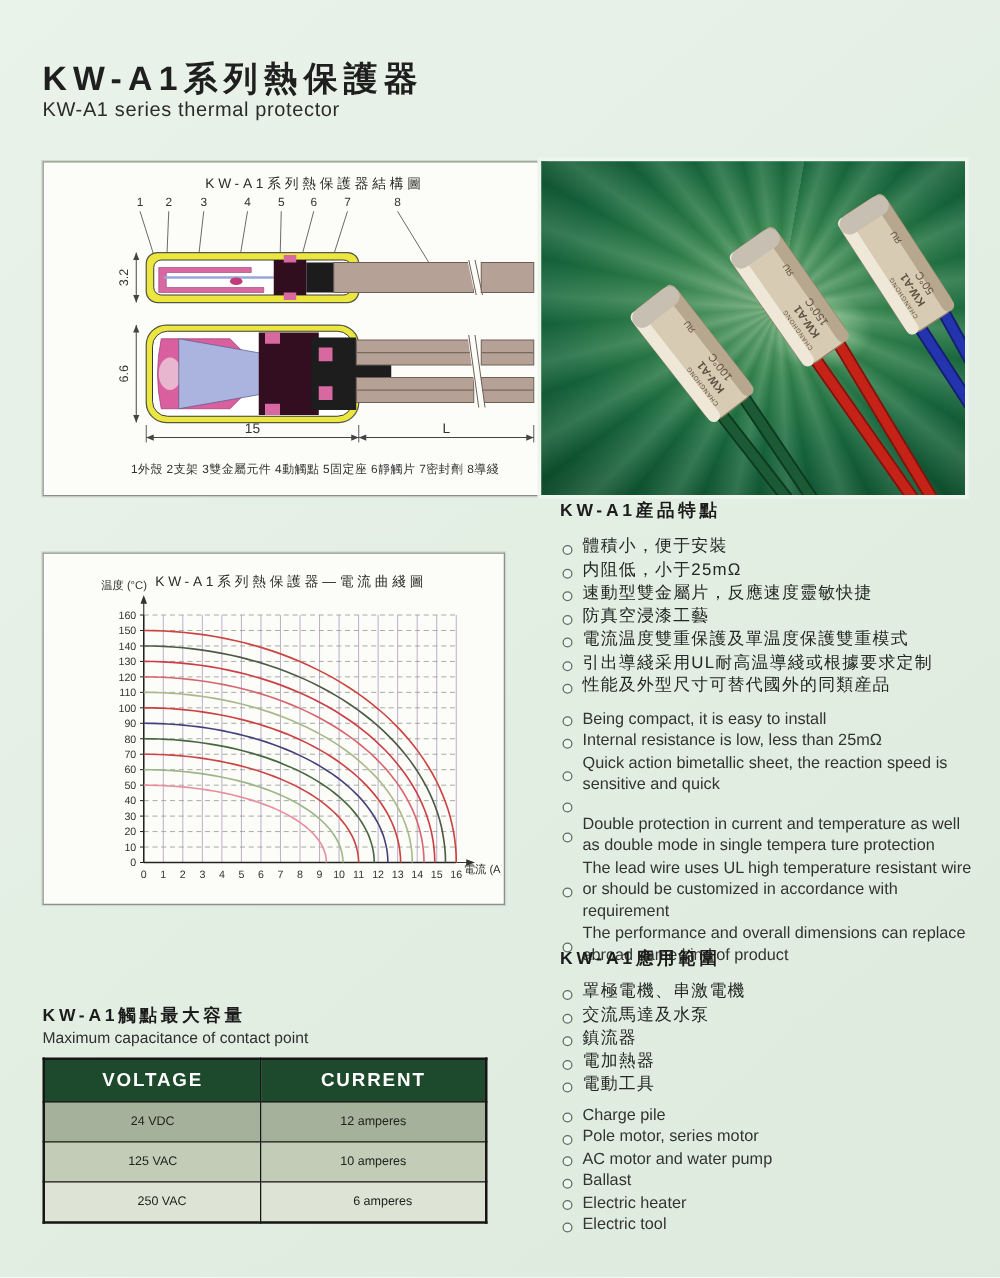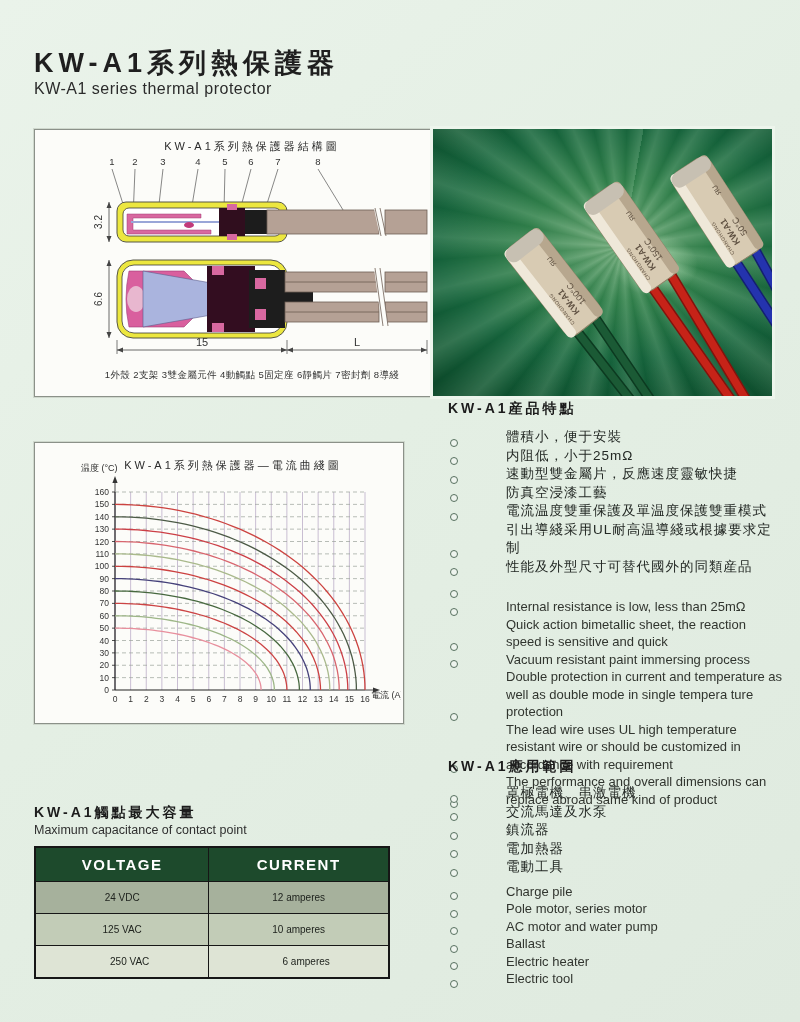--- a/index.html
+++ b/index.html
@@ -21,21 +21,21 @@
     background:repeating-conic-gradient(from 10deg at 56% 44%, rgba(205,240,200,0) 0deg, rgba(205,240,200,0.18) 7deg, rgba(205,240,200,0) 16deg);
     mix-blend-mode:screen;}
   .photo-glow{position:absolute;left:48%;top:34%;width:120px;height:90px;border-radius:50%;
     background:radial-gradient(closest-side, rgba(220,255,215,0.55), rgba(220,255,215,0) 70%);}
   .photo-svg{position:absolute;inset:0;}
   
   .sec-heading{font-size:14px;font-weight:bold;letter-spacing:3px;color:#1c1c1c;}
   .sec-sub{font-size:12.5px;color:#2f2f2f;margin-top:1px;}
   
   ul.bullets{list-style:none;margin:0;padding:0;}
-  .bullet-item{display:flex;align-items:flex-end;gap:40px;}
+  .bullet-item{display:flex;align-items:center;}
   .ring{flex:0 0 auto;width:6px;height:6px;border:1.6px solid #57705f;border-radius:50%;
     margin:6px 8px 0 2px;background:#eef4ee;}
   .zh .bullet-item{line-height:18.5px;font-size:13.5px;color:#232824;letter-spacing:1px;}
   .en .bullet-item{line-height:17.5px;font-size:13px;color:#31352f;}
   .features-sec{position:absolute;left:448px;top:400px;width:336px;}
   .features-sec .zh{margin-top:10px;}
   .features-sec .en{margin-top:8px;}
   .apps-sec{position:absolute;left:448px;top:758px;width:336px;}
   .apps-sec .zh{margin-top:8px;}
   .apps-sec .en{margin-top:6px;}
@@ -253,32 +253,32 @@
           <span class="bullet-text">引出導綫采用UL耐高温導綫或根據要求定制</span>
         </li>
         <li class="bullet-item">
           <span class="ring"></span>
           <span class="bullet-text">性能及外型尺寸可替代國外的同類産品</span>
         </li>
       </ul>
     <ul class="bullets en" id="features-en">
         <li class="bullet-item">
           <span class="ring"></span>
+          <span class="bullet-text">Being compact, it is easy to install</span>
         </li>
         <li class="bullet-item">
           <span class="ring"></span>
           <span class="bullet-text">Internal resistance is low, less than 25mΩ</span>
         </li>
         <li class="bullet-item">
           <span class="ring"></span>
           <span class="bullet-text">Quick action bimetallic sheet, the reaction speed is sensitive and quick</span>
         </li>
         <li class="bullet-item">
           <span class="ring"></span>
-          <span class="bullet-text">Vacuum resistant paint immersing process</span>
         </li>
         <li class="bullet-item">
           <span class="ring"></span>
           <span class="bullet-text">Double protection in current and temperature as well as double mode in single tempera ture protection</span>
         </li>
         <li class="bullet-item">
           <span class="ring"></span>
           <span class="bullet-text">The lead wire uses UL high temperature resistant wire or should be customized in accordance with requirement</span>
         </li>
         <li class="bullet-item">

